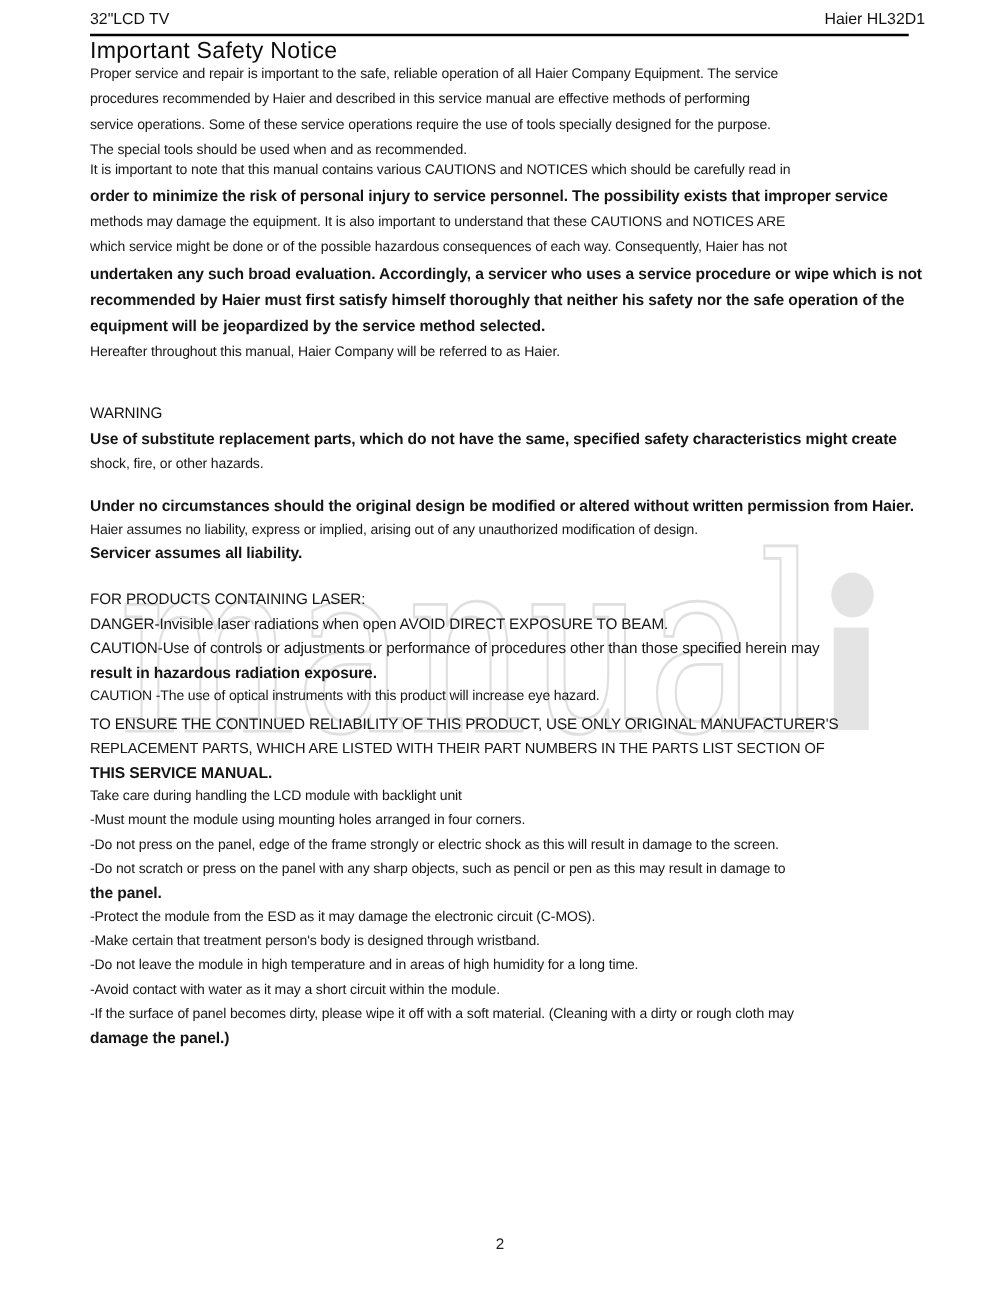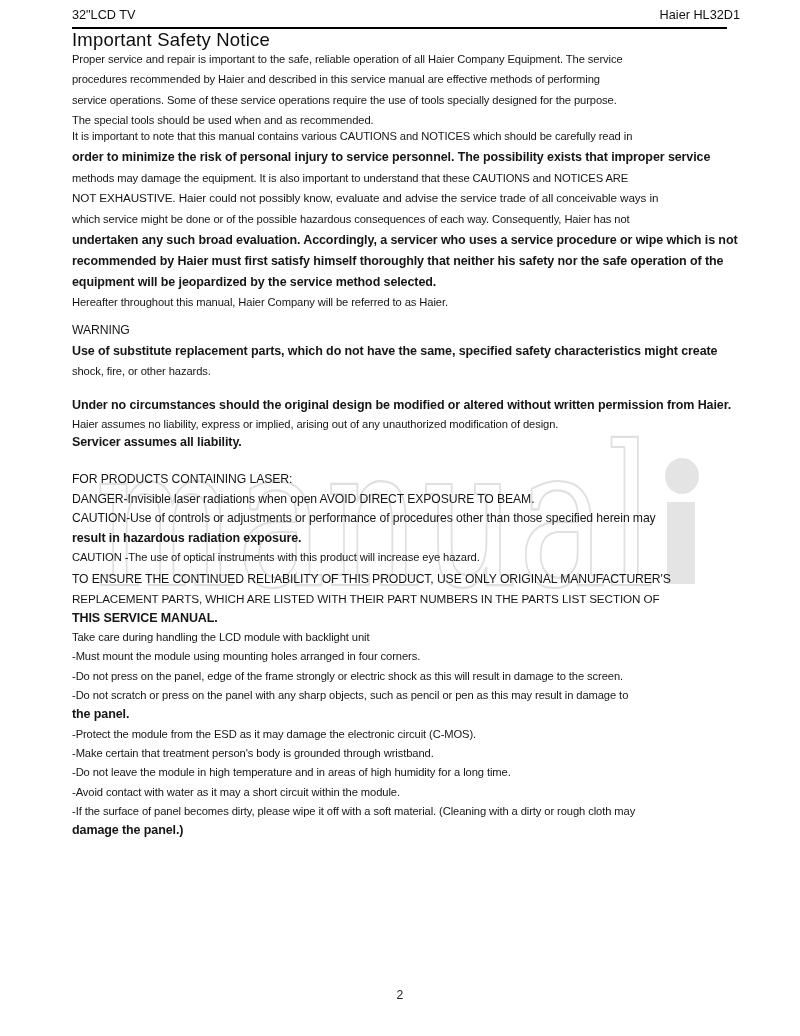--- a/index.html
+++ b/index.html
@@ -51,21 +51,20 @@
     <div class="ln sm">Proper service and repair is important to the safe, reliable operation of all Haier Company Equipment. The service</div>
     <div class="ln sm">procedures recommended by Haier and described in this service manual are effective methods of performing</div>
     <div class="ln sm">service operations. Some of these service operations require the use of tools specially designed for the purpose.</div>
     <div class="ln sm">The special tools should be used when and as recommended.</div>
   </div>
 
   <div class="abs p2 content">
     <div class="ln sm">It is important to note that this manual contains various CAUTIONS and NOTICES which should be carefully read in</div>
     <div class="ln md">order to minimize the risk of personal injury to service personnel. The possibility exists that improper service</div>
     <div class="ln sm">methods may damage the equipment. It is also important to understand that these CAUTIONS and NOTICES ARE</div>
-    <div class="ln sm2">NOT EXHAUSTIVE. Haier could not possibly know, evaluate and advise the service trade of all conceivable ways in</div>
     <div class="ln sm">which service might be done or of the possible hazardous consequences of each way. Consequently, Haier has not</div>
     <div class="ln md">undertaken any such broad evaluation. Accordingly, a servicer who uses a service procedure or wipe which is not</div>
     <div class="ln md">recommended by Haier must first satisfy himself thoroughly that neither his safety nor the safe operation of the</div>
     <div class="ln md">equipment will be jeopardized by the service method selected.</div>
     <div class="ln sm">Hereafter throughout this manual, Haier Company will be referred to as Haier.</div>
   </div>
 
   <div class="abs warn content">
     <div class="ln md3">WARNING</div>
     <div class="ln md">Use of substitute replacement parts, which do not have the same, specified safety characteristics might create</div>
@@ -89,21 +88,21 @@
   <div class="abs rel content">
     <div class="ln md3">TO ENSURE THE CONTINUED RELIABILITY OF THIS PRODUCT, USE ONLY ORIGINAL MANUFACTURER'S</div>
     <div class="ln sm2">REPLACEMENT PARTS, WHICH ARE LISTED WITH THEIR PART NUMBERS IN THE PARTS LIST SECTION OF</div>
     <div class="ln md">THIS SERVICE MANUAL.</div>
     <div class="ln sm">Take care during handling the LCD module with backlight unit</div>
     <div class="ln sm">-Must mount the module using mounting holes arranged in four corners.</div>
     <div class="ln sm">-Do not press on the panel, edge of the frame strongly or electric shock as this will result in damage to the screen.</div>
     <div class="ln sm">-Do not scratch or press on the panel with any sharp objects, such as pencil or pen as this may result in damage to</div>
     <div class="ln md">the panel.</div>
     <div class="ln sm">-Protect the module from the ESD as it may damage the electronic circuit (C-MOS).</div>
-    <div class="ln sm">-Make certain that treatment person's body is grounded through wristband.</div>
+    <div class="ln sm">-Make certain that treatment person's body is designed through wristband.</div>
     <div class="ln sm">-Do not leave the module in high temperature and in areas of high humidity for a long time.</div>
     <div class="ln sm">-Avoid contact with water as it may a short circuit within the module.</div>
     <div class="ln sm">-If the surface of panel becomes dirty, please wipe it off with a soft material. (Cleaning with a dirty or rough cloth may</div>
     <div class="ln md">damage the panel.)</div>
   </div>
 
   <div class="abs footer content">2</div>
 
 </div>
 

